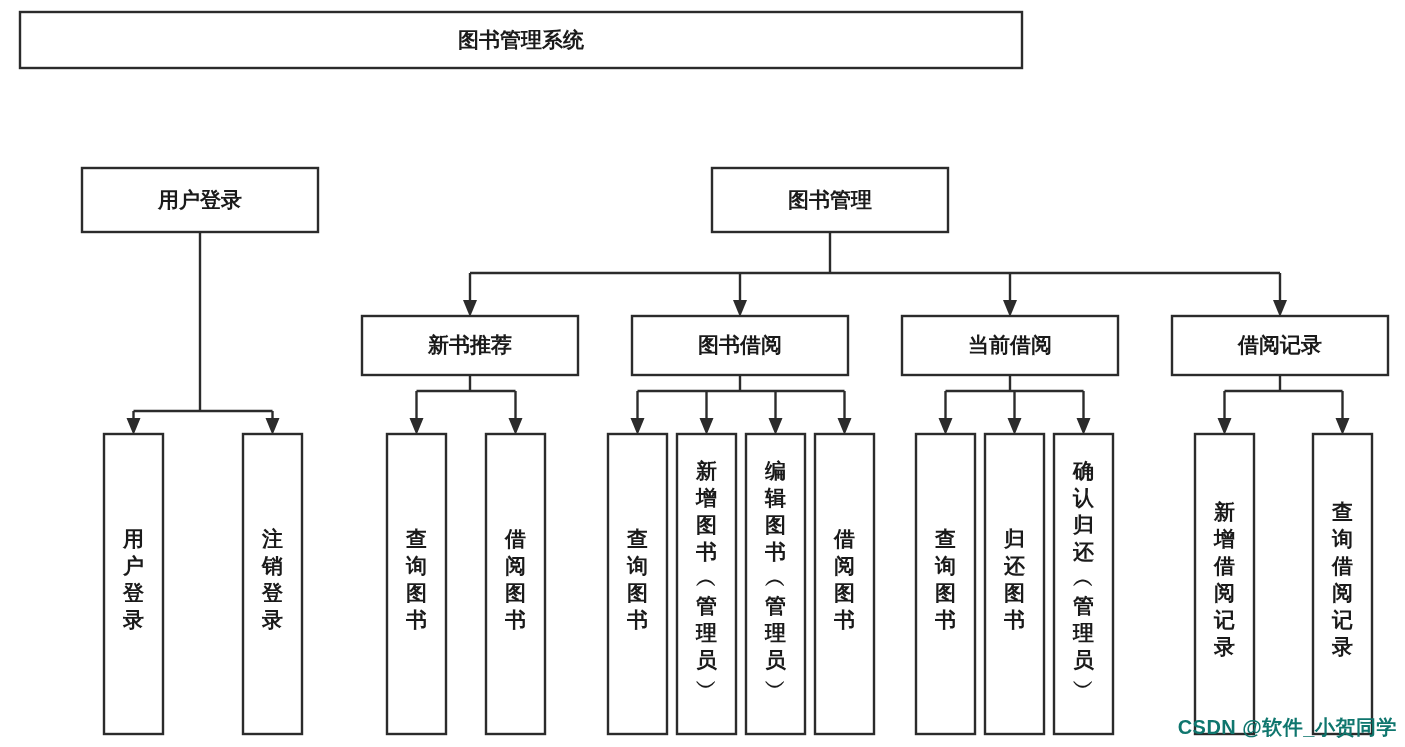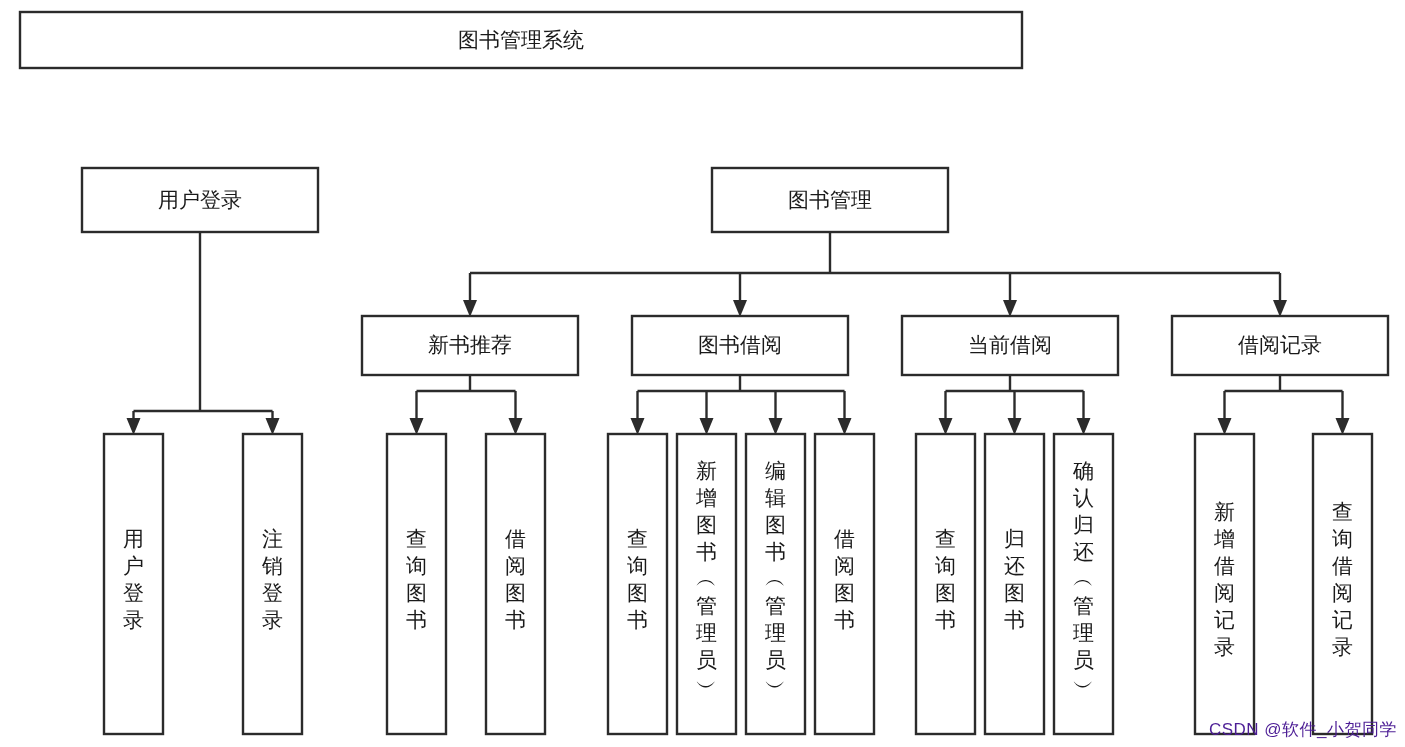--- a/index.html
+++ b/index.html
@@ -11,20 +11,21 @@
     width: 1405px;
     height: 747px;
     font-family: "Liberation Sans", "DejaVu Sans", sans-serif;
     overflow: hidden;
     position: relative;
   }
   #diagram-root {
     position: relative;
     width: 1405px;
     height: 747px;
+    font-weight: bold;
   }
   svg#tree-svg {
     position: absolute;
     left: 0;
     top: 0;
     width: 1405px;
     height: 747px;
     display: block;
   }
   .node-box {
@@ -53,22 +54,22 @@
     fill: #1a1a1a;
     font-family: "Liberation Sans", "DejaVu Sans", sans-serif;
     font-size: 21px;
     text-anchor: middle;
   }
   .watermark {
     position: absolute;
     right: 8px;
     bottom: 6px;
     font-family: "Liberation Sans", "DejaVu Sans", sans-serif;
-    font-size: 17px;
-    color: #4c1d95;
+    font-size: 20px;
+    color: #0f766e;
     letter-spacing: 0.5px;
     white-space: nowrap;
     user-select: none;
   }
 </style>
 </head>
 <body>
 
 <div id="diagram-root">
   <svg id="tree-svg" viewBox="0 0 1405 747">

